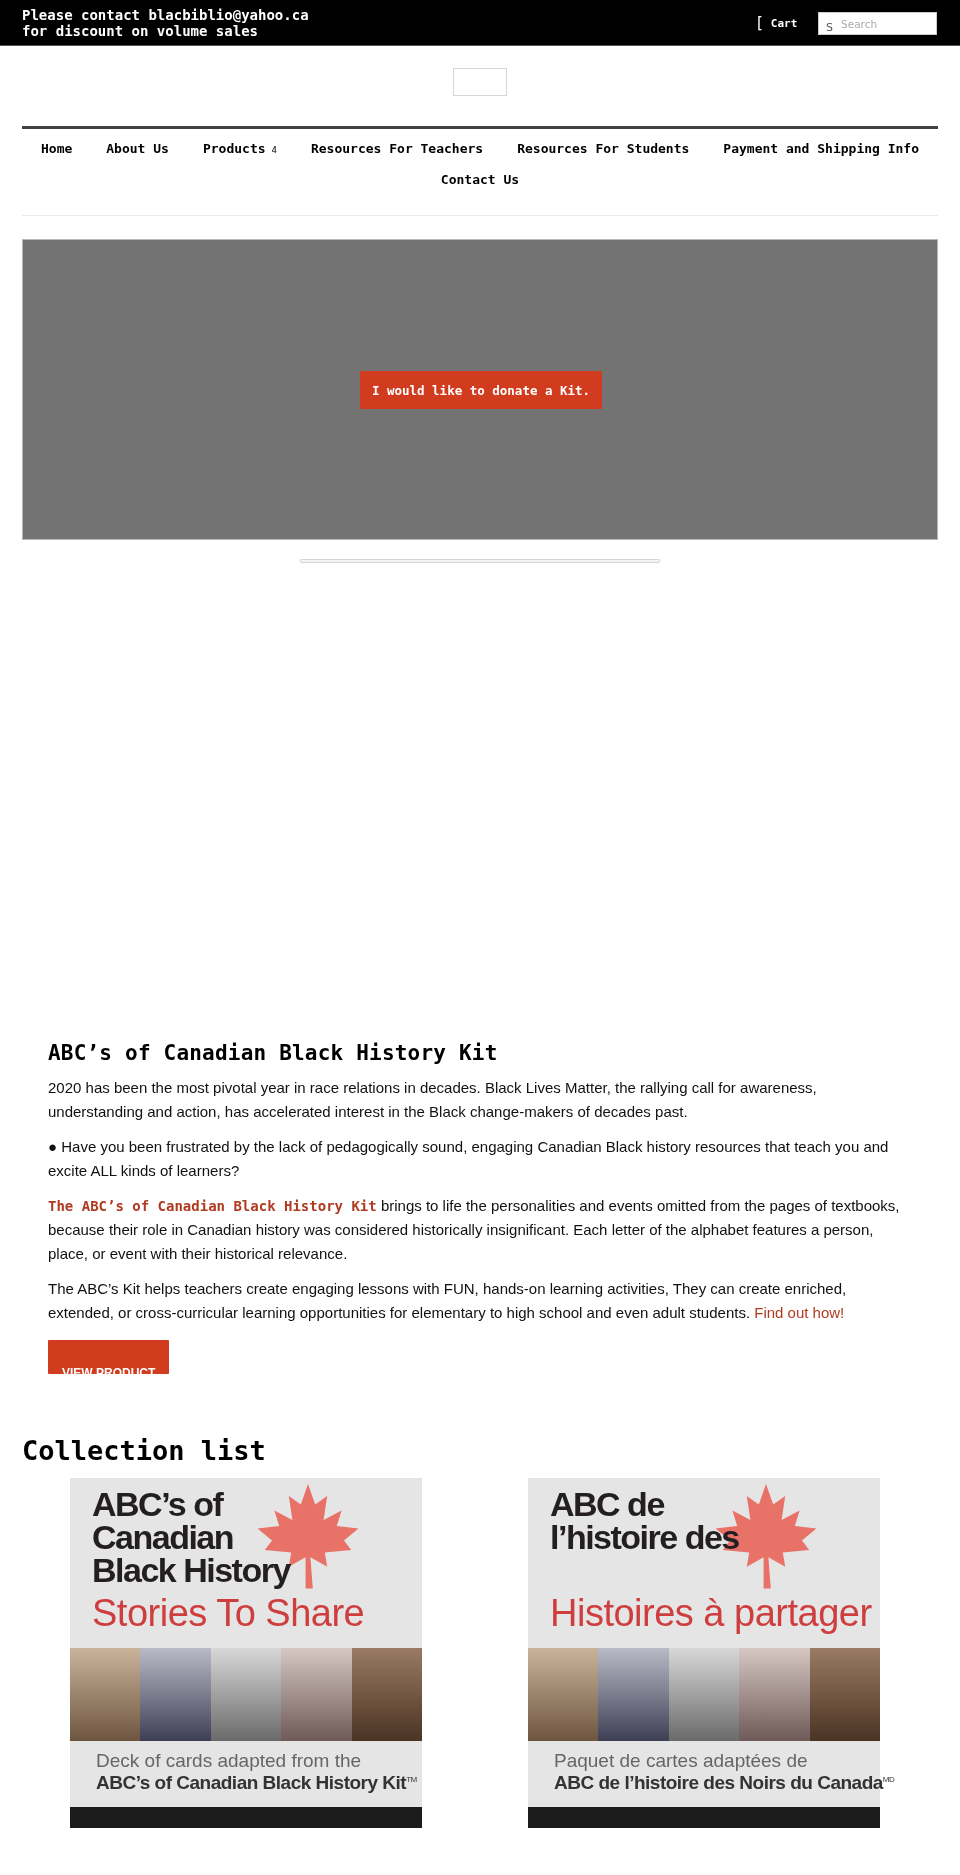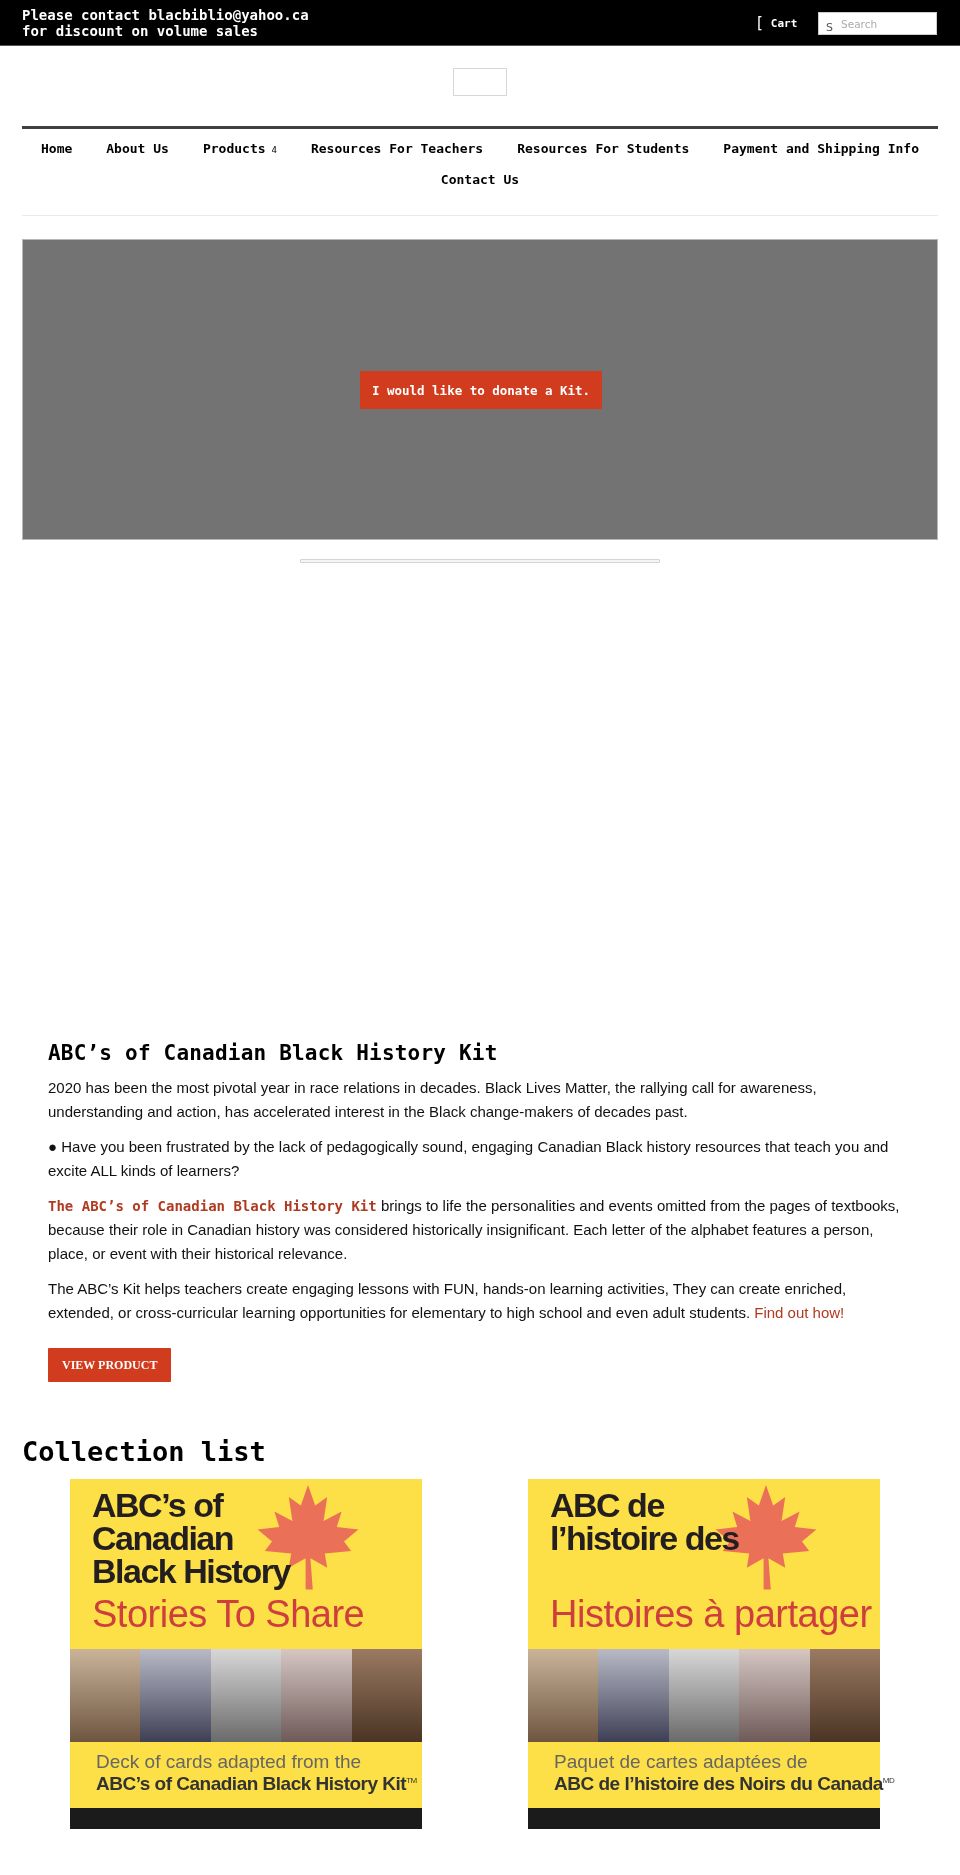--- a/index.html
+++ b/index.html
@@ -32,28 +32,28 @@
   .slider-bar { margin: 19px auto 0; width: 360px; height: 4px; border: 1px solid #d4d4d4; border-radius: 1px; background: #f4f4f4; }
 
   .spacer { height: 478px; }
 
   
   .feature { padding: 0 48px; }
   .feature h2 { font-size: 21px; font-weight: bold; margin-bottom: 11px; letter-spacing: 0.2px; }
   .feature p { font-family: "Liberation Sans", sans-serif; font-size: 15px; line-height: 24px; margin-bottom: 11px; color: #111; }
   .feature .kit-link { font-family: "DejaVu Sans Mono", monospace; color: #b03a1f; font-weight: bold; font-size: 14px; text-decoration: none; }
   .feature .find-link { color: #b03a1f; text-decoration: none; }
-  .view-btn { display: inline-block; background: #d03c1d; color: #fff; border: none; font-family: Liberation Serif, serif; font-size: 12px; font-weight: bold; padding: 0 14px; height: 34px; line-height: 34px; margin-top: 12px; border-radius: 1px; }
+  .view-btn { display: inline-block; background: #d03c1d; color: #fff; border: none; font-family: Liberation Sans, sans-serif; font-size: 12px; font-weight: bold; padding: 16px 14px; height: 34px; line-height: 34px; margin-top: 4px; border-radius: 1px; }
 
   
   .collection { margin-top: 54px; padding: 0 22px; }
   .collection h2 { font-size: 27px; font-weight: bold; margin-bottom: 12px; }
   .coll-grid { display: flex; justify-content: space-between; }
   .coll-item { width: 458px; height: 350px; position: relative; overflow: hidden; }
-  .card { position: absolute; left: 48px; top: 0; width: 352px; height: 360px; background: #fde047; }
+  .card { position: absolute; left: 48px; top: 0; width: 352px; height: 360px; background: #e5e5e5; }
   .card .title { position: absolute; left: 22px; top: 10px; font-family: "Liberation Sans", sans-serif; font-weight: bold; font-size: 34px; line-height: 33px; letter-spacing: -1.5px; color: #231f20; z-index: 2; }
   .card .leaf { position: absolute; left: 178px; top: 0; width: 120px; height: 120px; z-index: 1; }
   .card .subtitle { position: absolute; left: 22px; top: 114px; font-family: "Liberation Sans", sans-serif; font-size: 38px; color: #cf3e3e; letter-spacing: -0.5px; z-index: 2; white-space: nowrap; }
   .card .photos { position: absolute; left: 0; top: 170px; width: 352px; height: 93px; display: flex; }
   .card .photos div { flex: 1; height: 100%; }
   .card .caption1 { position: absolute; left: 26px; top: 272px; font-family: "Liberation Sans", sans-serif; font-size: 19px; color: #666; white-space: nowrap; }
   .card .caption2 { position: absolute; left: 26px; top: 294px; font-family: "Liberation Sans", sans-serif; font-size: 19px; font-weight: bold; color: #333; white-space: nowrap; letter-spacing: -0.5px; }
   .card .caption2 sup { font-size: 8px; font-weight: normal; }
   .card .black-band { position: absolute; left: 0; top: 329px; width: 352px; height: 30px; background: #1b1b1b; }
 </style>

